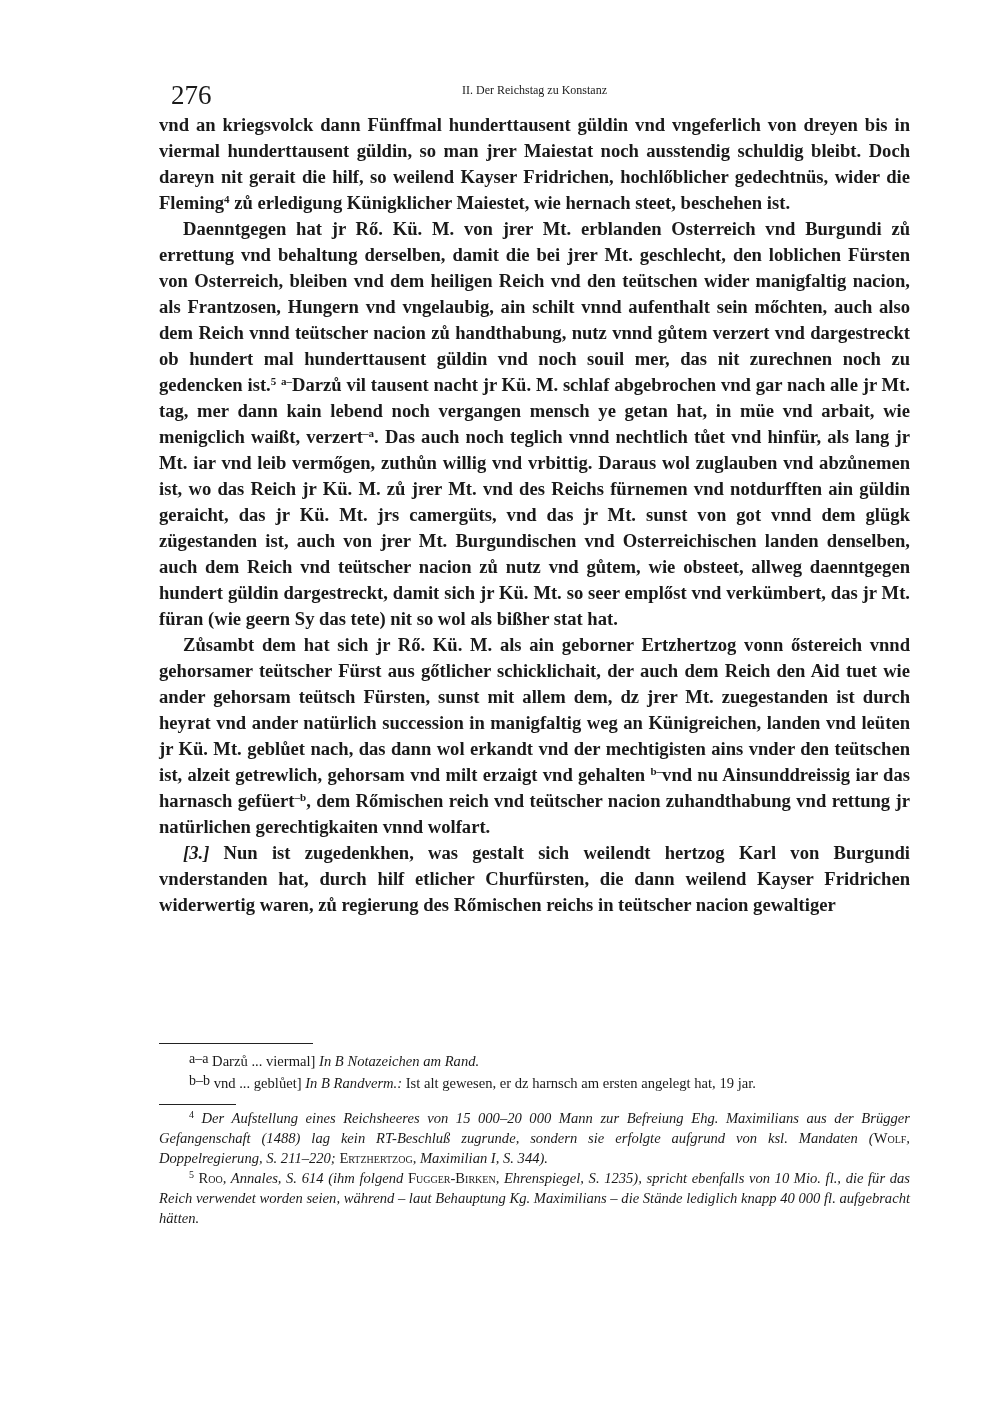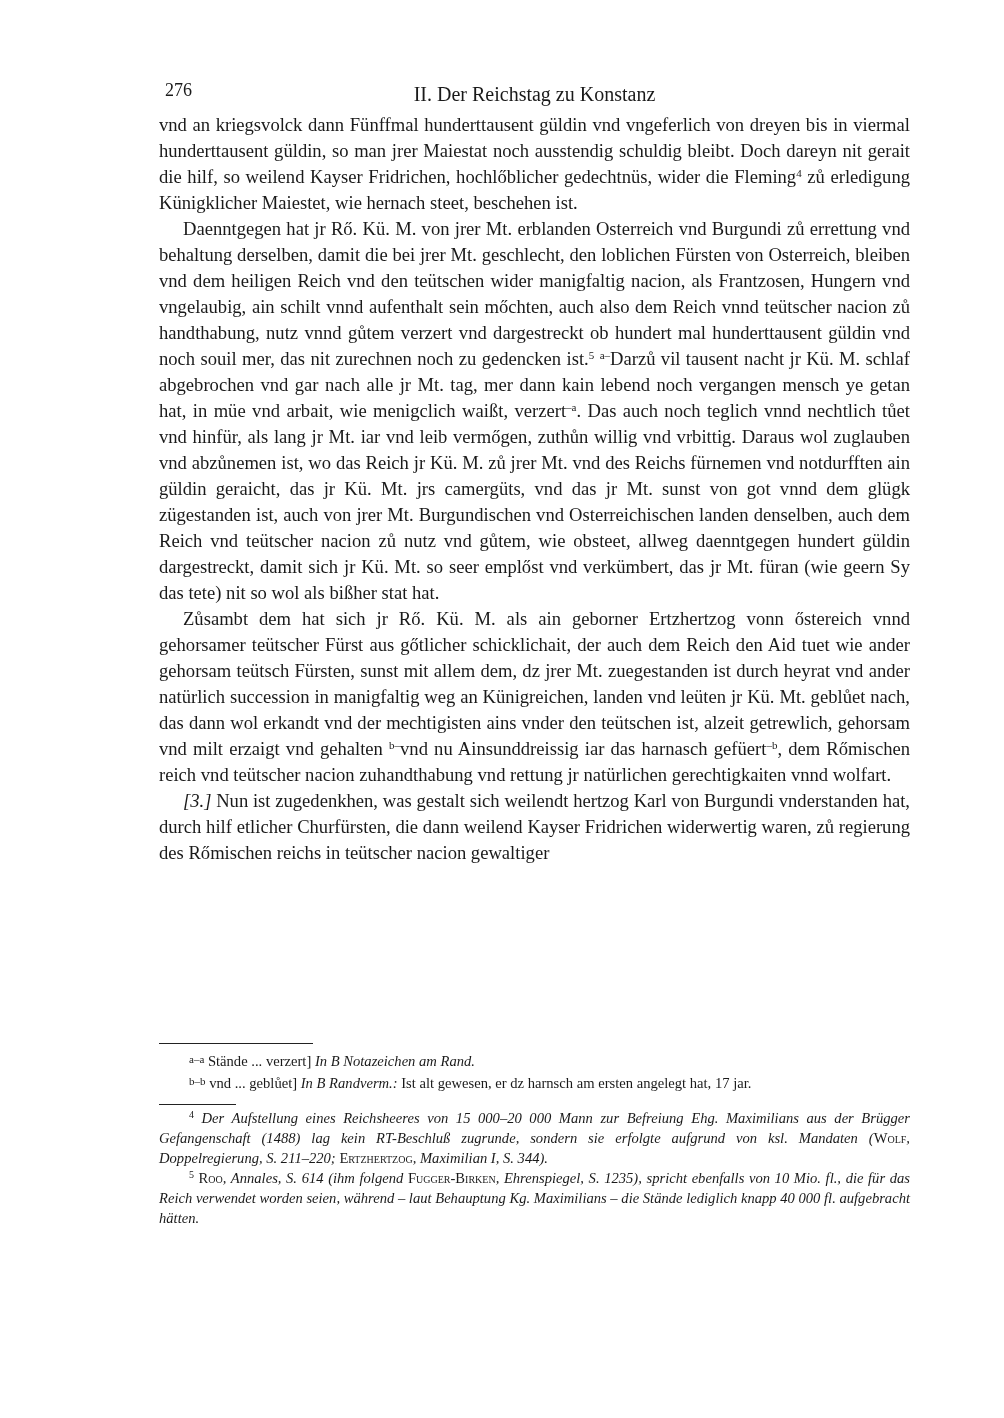--- a/index.html
+++ b/index.html
@@ -1,31 +1,31 @@
 <!DOCTYPE html>
 <html><head>
 <meta charset="utf-8">
 <style>
   html, body { margin: 0; padding: 0; background: #ffffff; }
   body { width: 1004px; height: 1418px; position: relative; overflow: hidden;
          font-family: "Liberation Serif", "DejaVu Serif", serif; color: #1a1a1a; }
   .page { position: absolute; left: 159px; top: 80px; width: 751px; }
   .header { position: relative; height: 30px; font-size: 19px; }
-  .pagenum { position: absolute; left: 6px; top: 0; font-size: 18px; }
-  .runhead { position: absolute; left: 0; right: 0; top: 3px; text-align: center; font-size: 20px; }
+  .pagenum { position: absolute; left: 12px; top: 0; font-size: 27px; }
+  .runhead { position: absolute; left: 0; right: 0; top: 3px; text-align: center; font-size: 12px; }
   .body { margin-top: 2px; font-size: 18.6px; line-height: 26px; text-align: justify; }
-  .body p { margin: 0; }
+  .body p { margin: 0; font-weight: bold; }
   .body p.indent { text-indent: 24px; }
   sup { font-size: 11px; line-height: 0; vertical-align: 6px; }
   .it { font-style: italic; }
   .rule { height: 1px; background: #222; }
   .crit { position: absolute; left: 159px; top: 1043px; width: 751px; }
   .crit .rule { width: 154px; }
   .crit p { margin: 0; padding-left: 30px; font-size: 14.6px; line-height: 20px; }
-  .crit .mark { font-size: 11px; vertical-align: 3px; }
+  .crit .mark { font-size: 14px; vertical-align: 3px; }
   .notes { position: absolute; left: 159px; top: 1104px; width: 751px; }
   .notes .rule { width: 77px; }
   .notes p { margin: 0; font-size: 14.6px; line-height: 20px; text-align: justify; font-style: italic; }
   .notes p.fn { text-indent: 30px; }
   .sc { font-style: normal; font-variant: small-caps; }
   .fnnum { font-style: normal; font-size: 10px; vertical-align: 5px; line-height: 0; }
 </style>
 </head>
 <body>
 
@@ -48,24 +48,24 @@
     <p class="indent">
       <span class="it">[3.]</span><span> Nun ist zugedenkhen, was gestalt sich weilendt hertzog Karl von Burgundi vnderstanden hat, durch hilf etlicher Churfürsten, die dann weilend Kayser Fridrichen widerwertig waren, zů regierung des Rőmischen reichs in teütscher nacion gewaltiger</span>
     </p>
   </div>
 </div>
 
 <div class="crit">
   <div class="rule"></div>
   <div style="height:5px"></div>
   <p>
-    <span class="mark">a–a</span><span> Stände ... verzert] </span><span class="it">In B Notazeichen am Rand.</span><span></span>
+    <span class="mark">a–a</span><span> Darzů ... viermal] </span><span class="it">In B Notazeichen am Rand.</span><span></span>
   </p>
   <p>
-    <span class="mark">b–b</span><span> vnd ... geblůet] </span><span class="it">In B Randverm.:</span><span> Ist alt gewesen, er dz harnsch am ersten angelegt hat, 17 jar.</span>
+    <span class="mark">b–b</span><span> vnd ... geblůet] </span><span class="it">In B Randverm.:</span><span> Ist alt gewesen, er dz harnsch am ersten angelegt hat, 19 jar.</span>
   </p>
 </div>
 
 <div class="notes">
   <div class="rule"></div>
   <div style="height:3px"></div>
   <p class="fn">
     <span class="fnnum">4</span><span> Der Aufstellung eines Reichsheeres von 15 000–20 000 Mann zur Befreiung Ehg. Maximilians aus der Brügger Gefangenschaft (1488) lag kein RT-Beschluß zugrunde, sondern sie erfolgte aufgrund von ksl. Mandaten (</span><span class="sc">Wolf</span><span>, Doppelregierung, S. 211–220; </span><span class="sc">Ertzhertzog</span><span>, Maximilian I, S. 344).</span>
   </p>
   <p class="fn">

